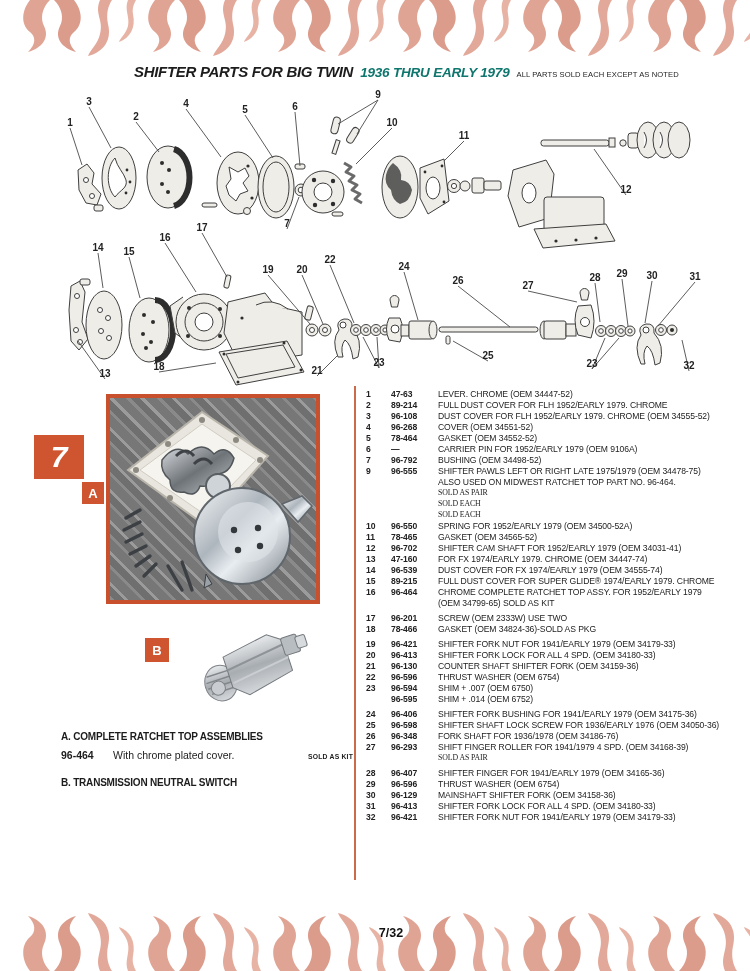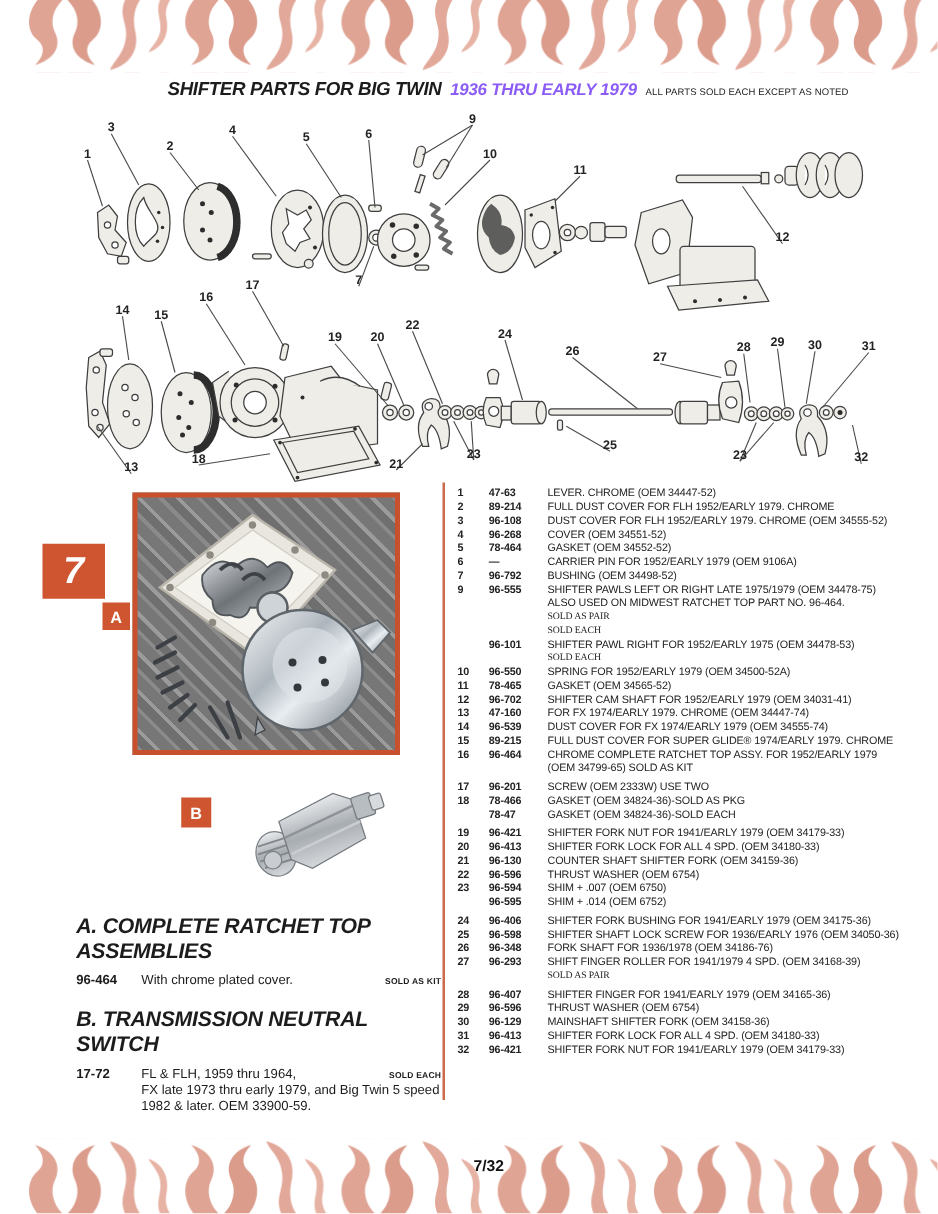--- a/index.html
+++ b/index.html
@@ -6,21 +6,21 @@
   body{font-family:"Liberation Sans",sans-serif;-webkit-font-smoothing:antialiased;}
   #page{position:relative;width:750px;height:971px;background:#ffffff;overflow:hidden;margin-left:16px;}
 
   
   .flame-top{position:absolute;top:0;left:0;width:750px;height:58px;}
   .flame-bottom{position:absolute;bottom:0;left:0;width:750px;height:60px;transform:scaleY(-1);}
 
   
   .title-row{position:absolute;top:63px;left:118px;width:620px;white-space:nowrap;display:flex;align-items:baseline;gap:7px;}
   .title-main{font-size:15px;font-weight:bold;font-style:italic;color:#1c1c1c;letter-spacing:-0.3px;}
-  .title-sub{font-size:13.5px;font-weight:bold;font-style:italic;color:#8b5cf6;letter-spacing:-0.2px;}
+  .title-sub{font-size:13.5px;font-weight:bold;font-style:italic;color:#0f766e;letter-spacing:-0.2px;}
   .title-note{font-size:7.6px;font-weight:normal;color:#1c1c1c;letter-spacing:0.1px;}
 
   
   .diagram{position:absolute;top:88px;left:0;width:750px;height:304px;}
   .diagram .part{stroke:#3f3f3f;stroke-width:1;fill:#efede8;}
   .diagram .hole{fill:#ffffff;}
   .diagram .dark{fill:#2d2d2d;stroke:none;}
   .diagram .leader{stroke:#4a4a4a;stroke-width:0.9;}
   .diagram .callout{font:bold 10px "Liberation Sans",sans-serif;fill:#222;text-anchor:middle;}
 
@@ -49,21 +49,21 @@
   .parts-list{position:absolute;left:350px;top:389px;width:318px;color:#222;}
   .prow{display:flex;align-items:baseline;height:11px;font-size:8.6px;letter-spacing:-0.1px;}
   .prow.gap{margin-top:4px;}
   .pn{width:13px;text-align:left;font-weight:bold;flex:none;}
   .pp{width:37px;margin-left:12px;font-weight:bold;flex:none;}
   .pd{margin-left:10px;white-space:nowrap;}
   .prow.sub .pd{font-size:7.8px;font-family:Liberation Serif, serif;}
 
   
   .sections{position:absolute;left:45px;top:731px;width:292px;color:#1c1c1c;}
-  .sec-heading{font-size:17px;font-weight:bold;font-style:italic;letter-spacing:-0.2px;margin-bottom:7px;}
+  .sec-heading{font-size:10px;font-weight:bold;letter-spacing:-0.2px;margin-bottom:7px;}
   .sec-line{font-size:10.5px;margin-bottom:2px;}
   .a-row{display:flex;align-items:baseline;font-size:10.5px;margin-top:2px;}
   .bpart{font-weight:bold;flex:none;width:52px;}
   .mini-note{margin-left:auto;font-size:6.8px;font-weight:bold;letter-spacing:0.2px;}
   .sec-b{margin-top:16px;}
   .b-row{display:flex;align-items:baseline;font-size:10.5px;margin-top:3px;}
   .btext{flex:1;}
   .btext-line1{display:flex;align-items:baseline;}
   .btext div{margin-bottom:1px;}
 
@@ -523,25 +523,20 @@
       <div class="prow sub">
         <span class="pn"></span>
         <span class="pp"></span>
         <span class="pd">SOLD AS PAIR</span>
       </div>
       <div class="prow sub">
         <span class="pn"></span>
         <span class="pp"></span>
         <span class="pd">SOLD EACH</span>
       </div>
-      <div class="prow">
-        <span class="pn"></span>
-        <span class="pp">96-101</span>
-        <span class="pd">SHIFTER PAWL RIGHT FOR 1952/EARLY 1975 (OEM 34478-53)</span>
-      </div>
       <div class="prow sub">
         <span class="pn"></span>
         <span class="pp"></span>
         <span class="pd">SOLD EACH</span>
       </div>
       <div class="prow">
         <span class="pn">10</span>
         <span class="pp">96-550</span>
         <span class="pd">SPRING FOR 1952/EARLY 1979 (OEM 34500-52A)</span>
       </div>
@@ -582,25 +577,20 @@
       </div>
       <div class="prow gap">
         <span class="pn">17</span>
         <span class="pp">96-201</span>
         <span class="pd">SCREW (OEM 2333W) USE TWO</span>
       </div>
       <div class="prow">
         <span class="pn">18</span>
         <span class="pp">78-466</span>
         <span class="pd">GASKET (OEM 34824-36)-SOLD AS PKG</span>
-      </div>
-      <div class="prow">
-        <span class="pn"></span>
-        <span class="pp">78-47</span>
-        <span class="pd">GASKET (OEM 34824-36)-SOLD EACH</span>
       </div>
       <div class="prow gap">
         <span class="pn">19</span>
         <span class="pp">96-421</span>
         <span class="pd">SHIFTER FORK NUT FOR 1941/EARLY 1979 (OEM 34179-33)</span>
       </div>
       <div class="prow">
         <span class="pn">20</span>
         <span class="pp">96-413</span>
         <span class="pd">SHIFTER FORK LOCK FOR ALL 4 SPD. (OEM 34180-33)</span>
@@ -680,31 +670,20 @@
   <div class="sections">
     <div class="sec-heading">A.  COMPLETE RATCHET TOP ASSEMBLIES</div>
     <div class="a-row">
       <span class="bpart">96-464</span>
       <span>With chrome plated cover.</span>
       <span class="mini-note">SOLD AS KIT</span>
     </div>
 
     <div class="sec-b">
       <div class="sec-heading">B.  TRANSMISSION NEUTRAL SWITCH</div>
-      <div class="b-row">
-        <span class="bpart">17-72</span>
-        <div class="btext">
-          <div class="btext-line1">
-            <span>FL &amp; FLH, 1959 thru 1964,</span>
-            <span class="mini-note">SOLD EACH</span>
-          </div>
-          <div>FX late 1973 thru early 1979, and Big Twin 5 speed</div>
-          <div>1982 &amp; later. OEM 33900-59.</div>
-        </div>
-      </div>
     </div>
   </div>
 
   <div class="page-num">7/32</div>
 
   <div class="flame-bottom">
     <svg width="750" height="60">
       <defs>
         <pattern id="fl-bot" width="125" height="60" patternUnits="userSpaceOnUse">
           <path d="M14,0 C6,10 4,25 14,34 C20,39 20,47 12,55 C26,51 34,40 28,27 C24,19 26,8 34,0 Z" fill="#dd9a89" opacity="0.9"></path>

